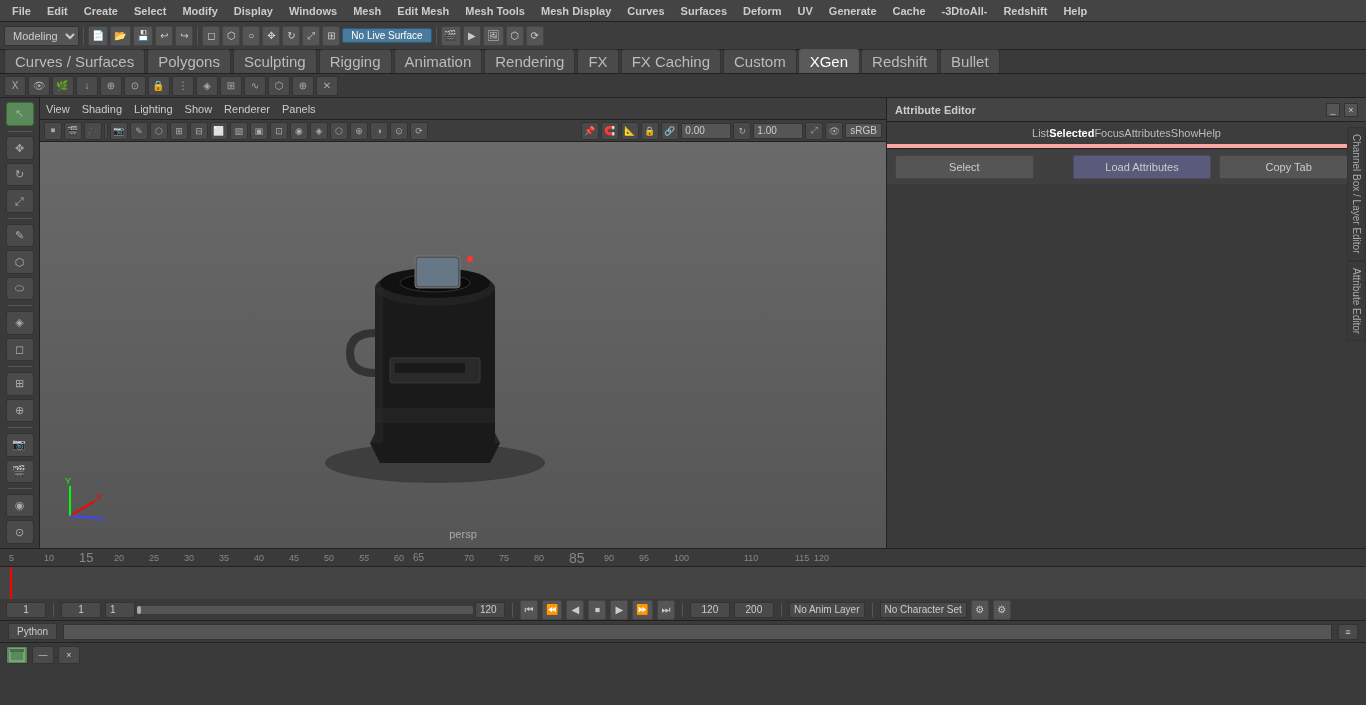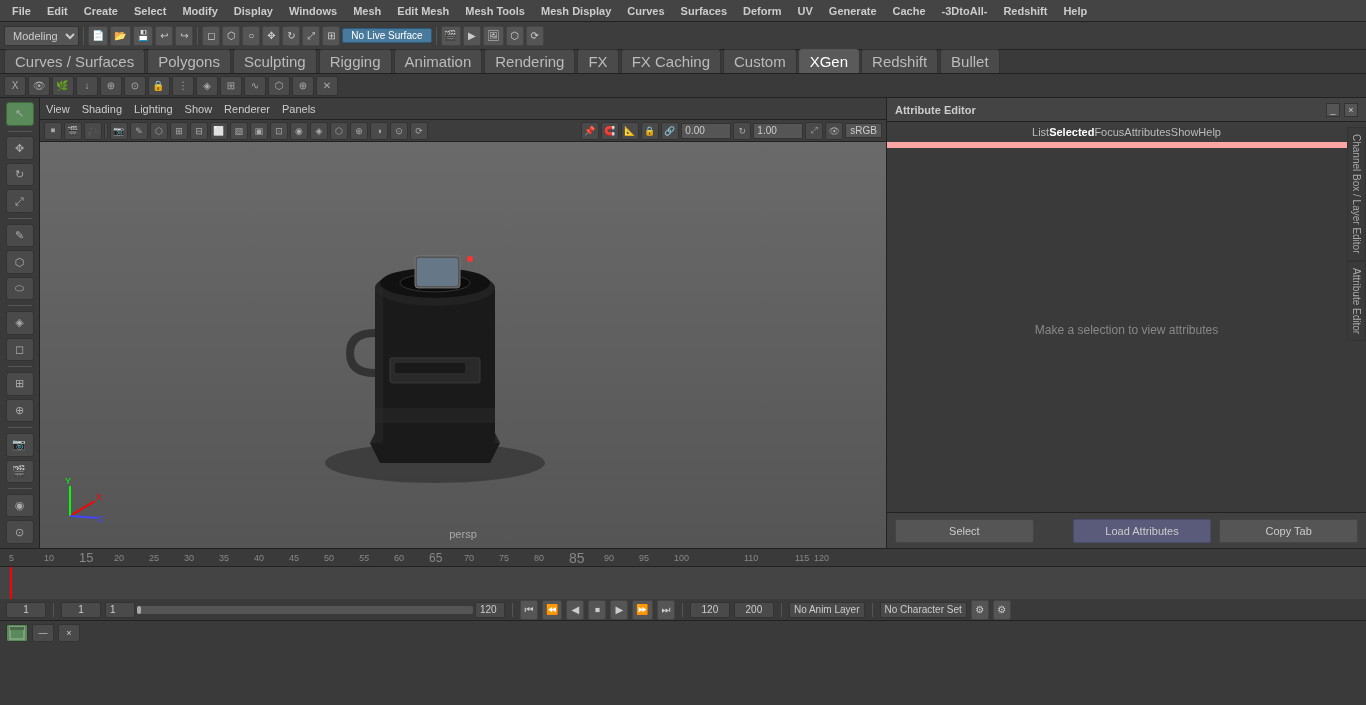--- a/index.html
+++ b/index.html
@@ -666,32 +666,29 @@
   <div id="right-panel">
 
     <div id="attr-header">
       <span class="attr-title">Attribute Editor</span>
       <div id="attr-controls">
         <div class="attr-ctrl-btn">_</div>
         <div class="attr-ctrl-btn">×</div>
       </div>
     </div>
 
-    <div id="attr-title-bar" style="background:#3d3d3d; height:26px; display:flex; align-items:center; padding:0 8px; border-bottom:6px solid #fca5a5;">
+    <div id="attr-title-bar" style="background:#3d3d3d; height:26px; display:flex; align-items:center; padding:0 8px; border-bottom:4px solid #fca5a5;">
       <span class="attr-tab">List</span>
       <span class="attr-tab active">Selected</span>
       <span class="attr-tab">Focus</span>
       <span class="attr-tab">Attributes</span>
       <span class="attr-tab">Show</span>
       <span class="attr-tab">Help</span>
     </div>
 
-    <div id="attr-content">
-      <span>Make a selection to view attributes</span>
-    </div>
 
     <div id="attr-footer">
       <button class="attr-footer-btn">Select</button>
       <button class="attr-footer-btn primary">Load Attributes</button>
       <button class="attr-footer-btn">Copy Tab</button>
     </div>
   </div>
 </div>
 
 <div id="attr-right-tabs" style="position:absolute; right:0; top:127px; z-index:10;">
@@ -707,21 +704,21 @@
       <div style="position:absolute; left:75px; color:#888; font-size:13px;">15</div>
       <div style="position:absolute; left:110px; color:#888; font-size:9px;">20</div>
       <div style="position:absolute; left:145px; color:#888; font-size:9px;">25</div>
       <div style="position:absolute; left:180px; color:#888; font-size:9px;">30</div>
       <div style="position:absolute; left:215px; color:#888; font-size:9px;">35</div>
       <div style="position:absolute; left:250px; color:#888; font-size:9px;">40</div>
       <div style="position:absolute; left:285px; color:#888; font-size:9px;">45</div>
       <div style="position:absolute; left:320px; color:#888; font-size:9px;">50</div>
       <div style="position:absolute; left:355px; color:#888; font-size:9px;font-style:italic;">55</div>
       <div style="position:absolute; left:390px; color:#888; font-size:9px;">60</div>
-      <div style="position:absolute; left:425px; color:#888; font-size:12px;">65</div>
+      <div style="position:absolute; left:409px; color:#888; font-size:10px;">65</div>
       <div style="position:absolute; left:460px; color:#888; font-size:9px;">70</div>
       <div style="position:absolute; left:495px; color:#888; font-size:9px;">75</div>
       <div style="position:absolute; left:530px; color:#888; font-size:9px;">80</div>
       <div style="position:absolute; left:565px; color:#888; font-size:14px;">85</div>
       <div style="position:absolute; left:600px; color:#888; font-size:9px;">90</div>
       <div style="position:absolute; left:635px; color:#888; font-size:9px;">95</div>
       <div style="position:absolute; left:670px; color:#888; font-size:9px;">100</div>
       <div style="position:absolute; left:691px; color:#888; font-size:10px;margin-top:38px;">105</div>
       <div style="position:absolute; left:740px; color:#888; font-size:9px;">110</div>
       <div style="position:absolute; left:775px; color:#888; font-size:9px;margin-left:16px;">115</div>
@@ -761,20 +758,25 @@
   <input type="text" class="status-input" value="200" style="">
 
   <div class="status-separator"></div>
   <span class="status-label">No Anim Layer</span>
   <div class="status-separator"></div>
   <span class="status-label">No Character Set</span>
   <button class="toolbar-btn">⚙</button>
   <button class="toolbar-btn">⚙</button>
 </div>
 
+<div id="python-bar">
+  <div class="python-tab">Python</div>
+  <input id="python-input" type="text" placeholder="" style="">
+  <div class="python-end-btn">≡</div>
+</div>
 
 <div id="wm-bar">
   <div class="wm-icon active">
     <svg width="16" height="14">
       <rect x="1" y="1" width="14" height="12" fill="none" stroke="#8a8" stroke-width="1.5"></rect>
       <rect x="1" y="1" width="14" height="3" fill="#4a6a4a"></rect>
     </svg>
   </div>
   <div class="wm-icon">—</div>
   <div class="wm-icon">×</div>

